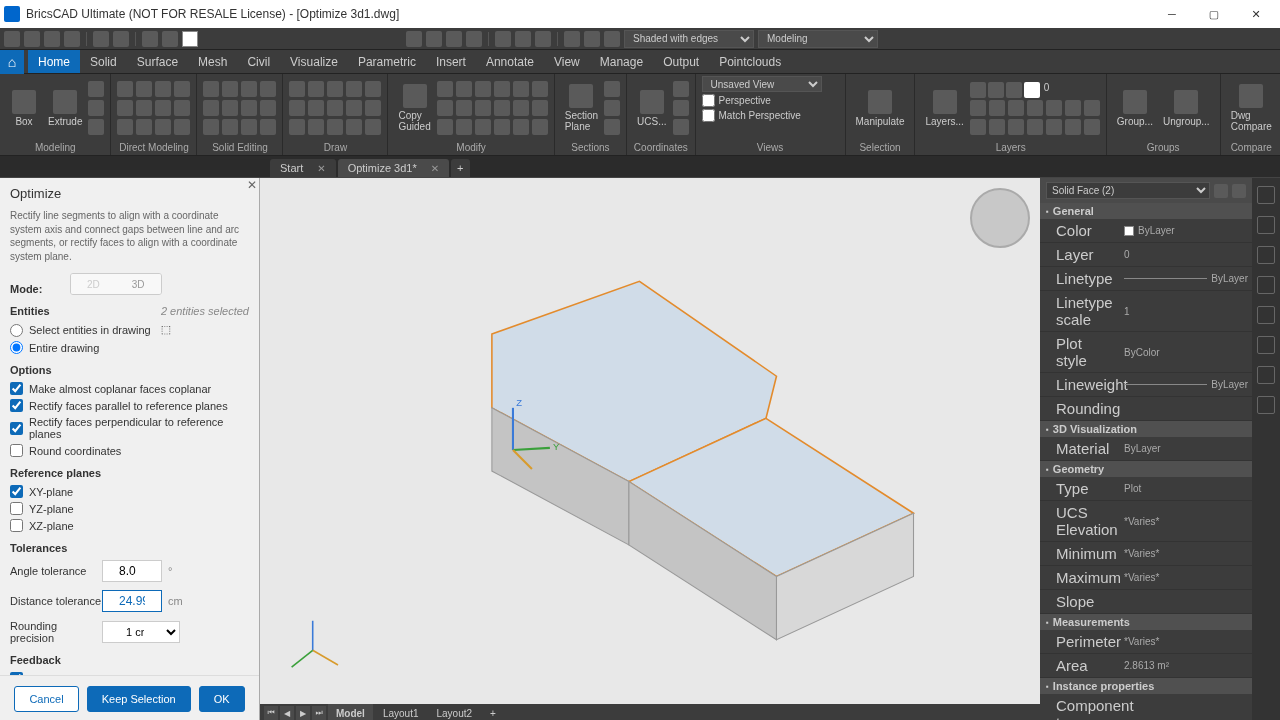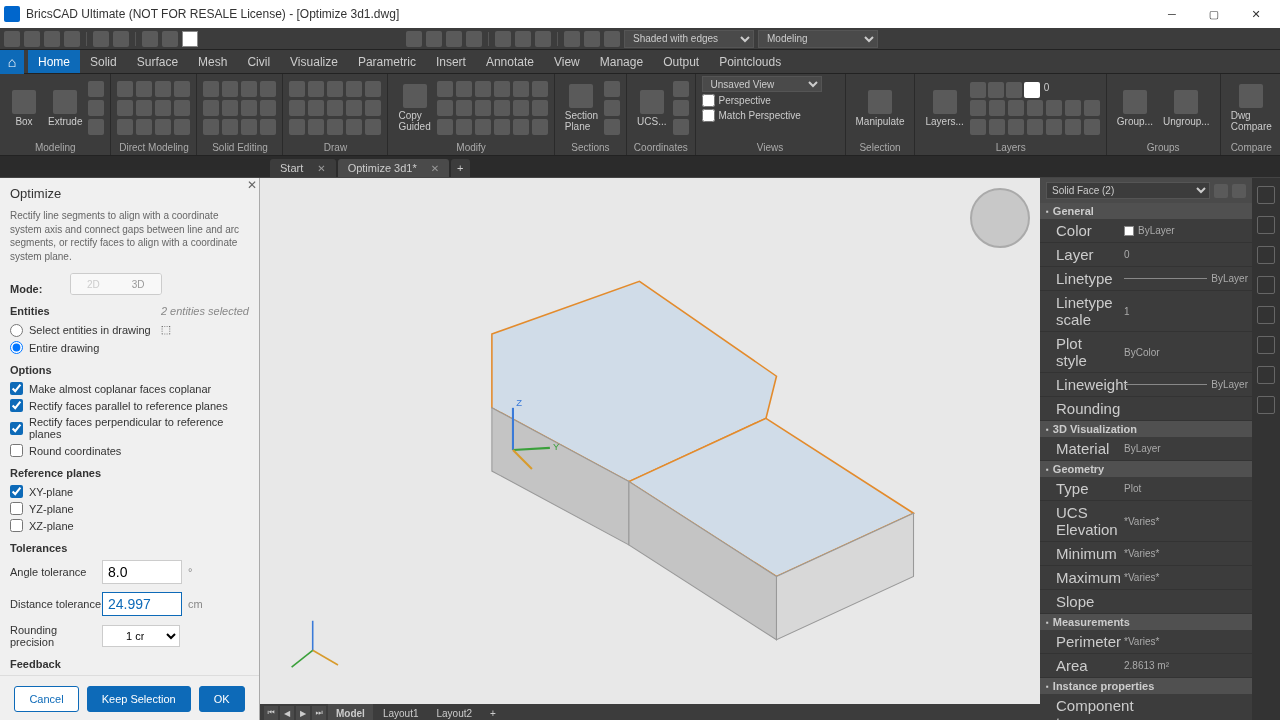--- a/index.html
+++ b/index.html
@@ -60,21 +60,21 @@
 .mode-btn { padding: 0 16px; display: flex; align-items: center; font-size: 10px; color: #999; background: #f8f8f8; }
 .mode-btn.disabled { color: #ccc; }
 .section-hdr { font-size: 11px; font-weight: bold; margin: 10px 0 6px; display: flex; justify-content: space-between; }
 .section-hdr .count { font-style: italic; font-weight: normal; color: #888; margin-left: 37px; }
 .radio-row, .check-row { display: flex; align-items: center; font-size: 11px; margin-bottom: 4px; gap: 6px; }
 .radio-row input, .check-row input { margin: 0; }
 .check-row input[type=checkbox] { accent-color: #0d6ab8; }
 .select-icon { width: 14px; height: 14px; display: inline-block; margin-left: 4px; }
 .tol-row { display: flex; align-items: center; margin-bottom: 8px; font-size: 11px; }
 .tol-label { width: 92px; }
-.tol-input { width: 80px; border: 1px solid #ccc; padding: 3px 5px; font-size: 14px; }
+.tol-input { width: 60px; border: 1px solid #ccc; padding: 3px 16px; font-size: 12px; }
 .tol-input.active { border: 1px solid #0d6ab8; background: #fff; color: #0d6ab8; }
 .tol-unit { margin-left: 6px; font-size: 11px; color: #888; }
 .tol-select { width: 78px; border: 1px solid #ccc; padding: 3px 19px; font-size: 11px; background: #fff; }
 .panel-footer { display: flex; justify-content: center; gap: 8px; padding: 10px; border-top: 1px solid #ddd; }
 .pf-btn { padding: 6px 14px; border-radius: 3px; font-size: 11px; cursor: pointer; border: 1px solid #0d6ab8; }
 .pf-btn.primary { background: #0d6ab8; color: #fff; }
 .pf-btn.secondary { background: #fff; color: #0d6ab8; }
 
 
 .viewport { flex: 1; background: #e8e8e8; position: relative; }

